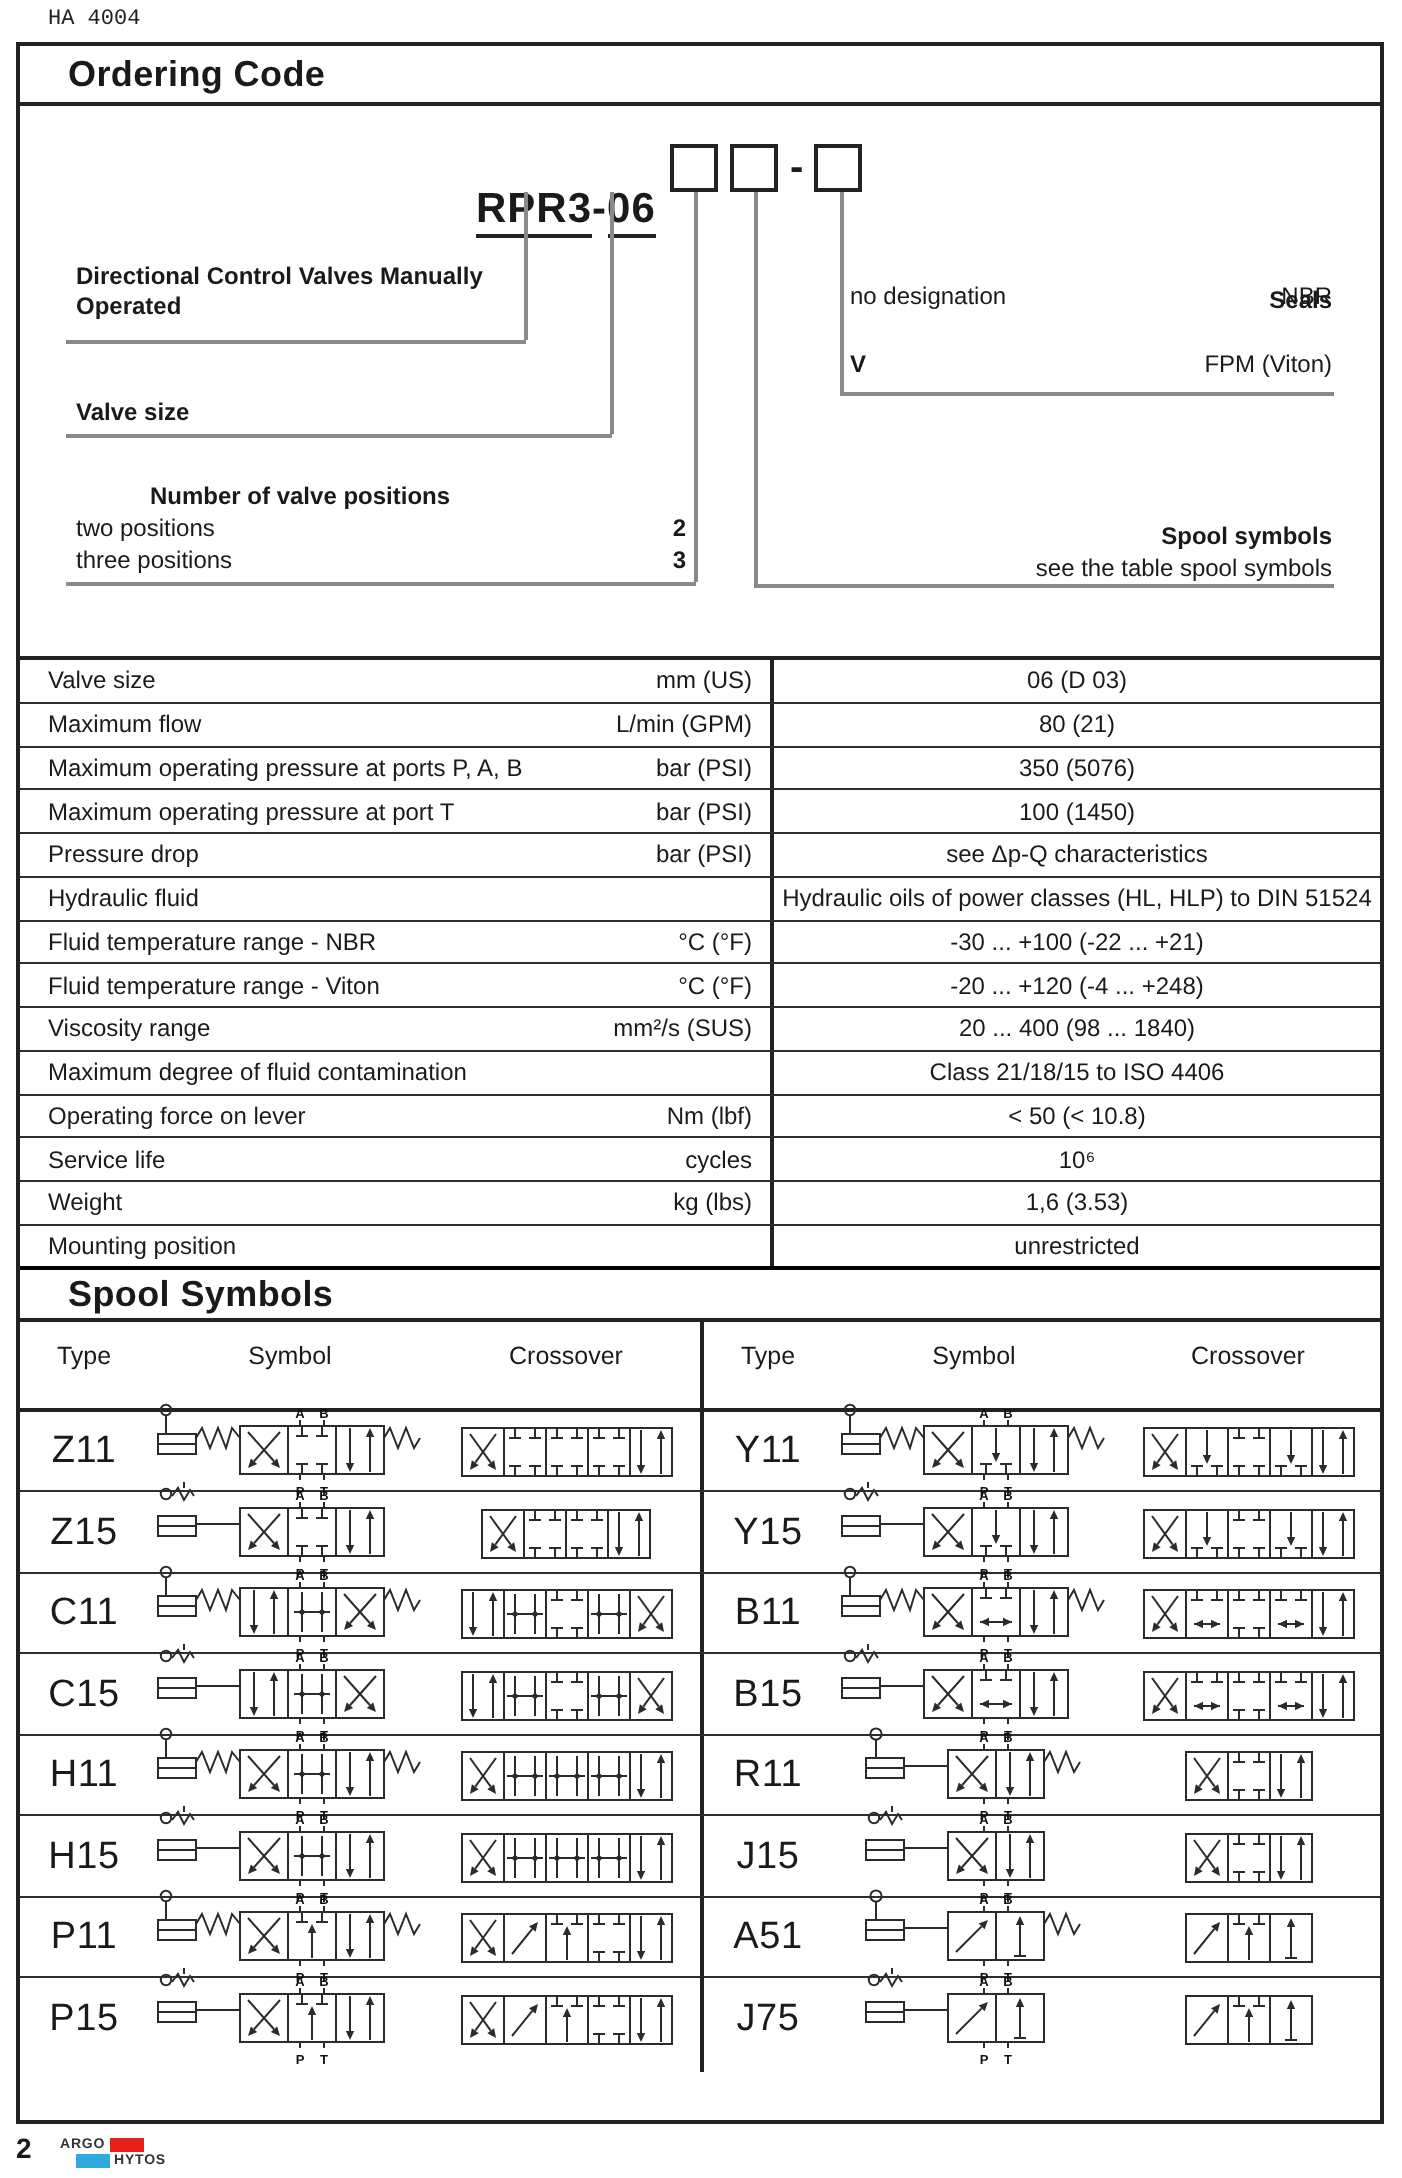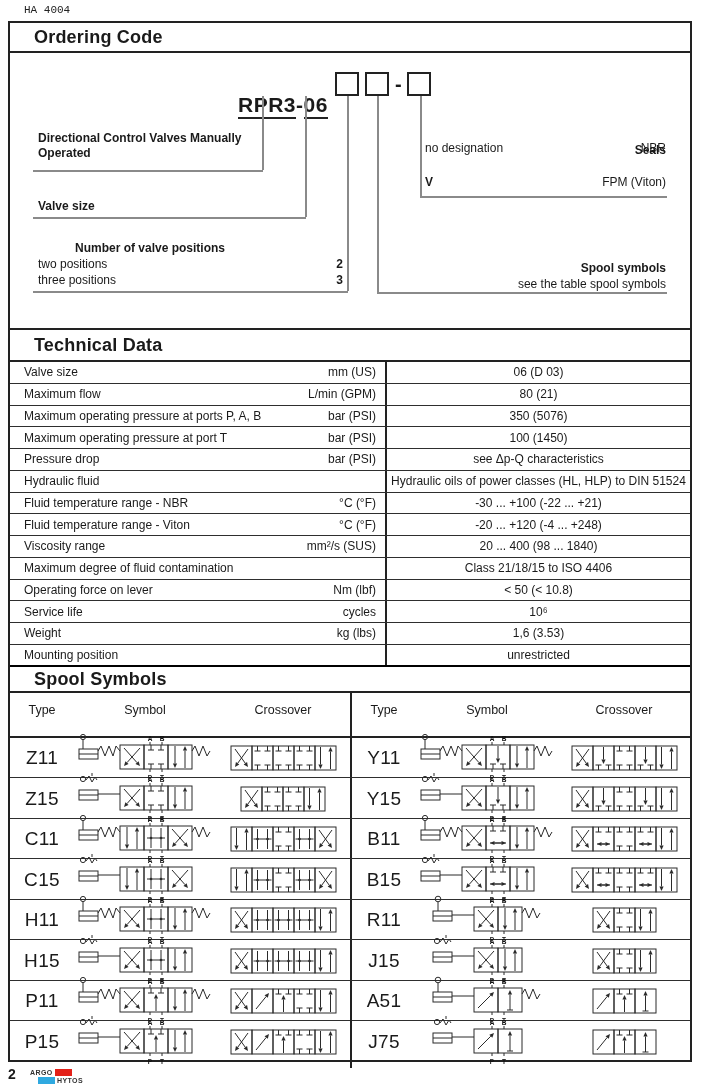--- a/index.html
+++ b/index.html
@@ -96,21 +96,20 @@
     </div>
     <div class="opt-row" style="left:415px;top:122px;width:241px;">
       <b>V</b>
       <span>FPM (Viton)</span>
     </div>
 
     <div class="co-label ralign" style="left:415px;top:208px;width:241px;font-weight:bold;">Spool symbols</div>
     <div class="co-label ralign" style="left:415px;top:224px;width:241px;">see the table spool symbols</div>
   </div>
 
-  <div class="sec-title" style="height:30px;line-height:30px;">Technical Data</div>
 
   <div id="tech-rows">
       <div class="t-row">
         <div class="t-label">Valve size</div>
         <div class="t-unit">mm (US)</div>
         <div class="t-value">06 (D 03)</div>
       </div>
       <div class="t-row">
         <div class="t-label">Maximum flow</div>
         <div class="t-unit">L/min (GPM)</div>

